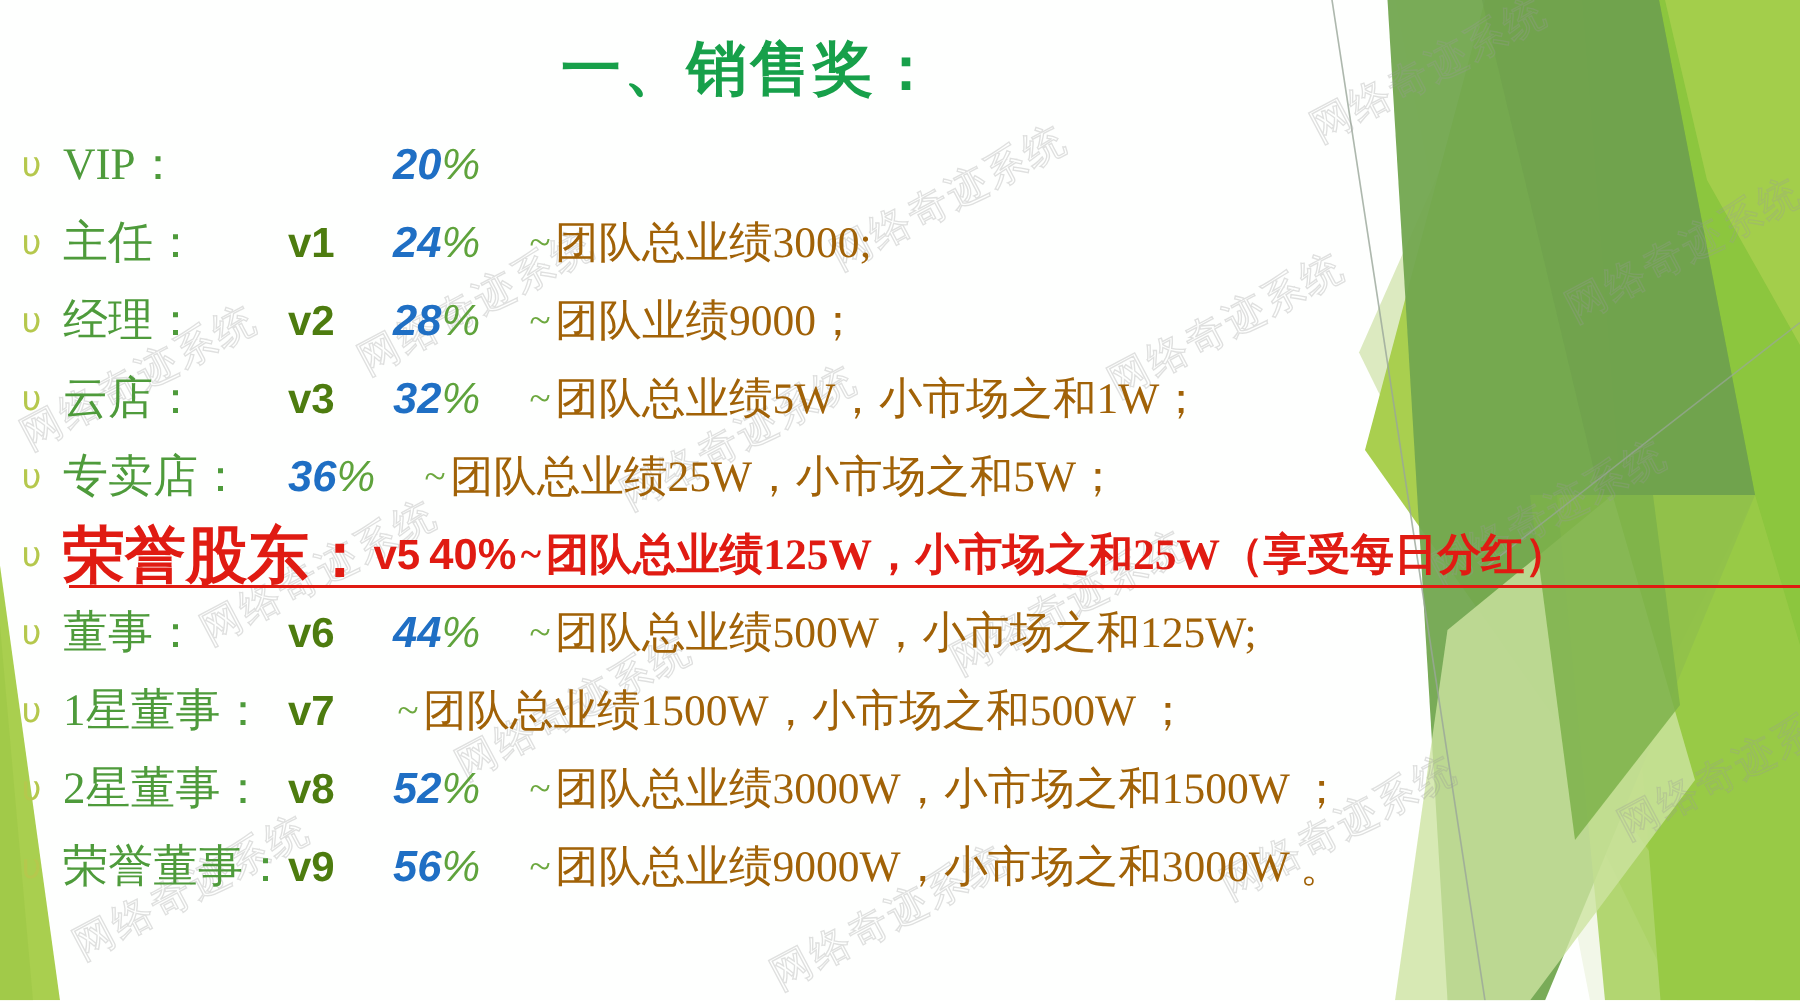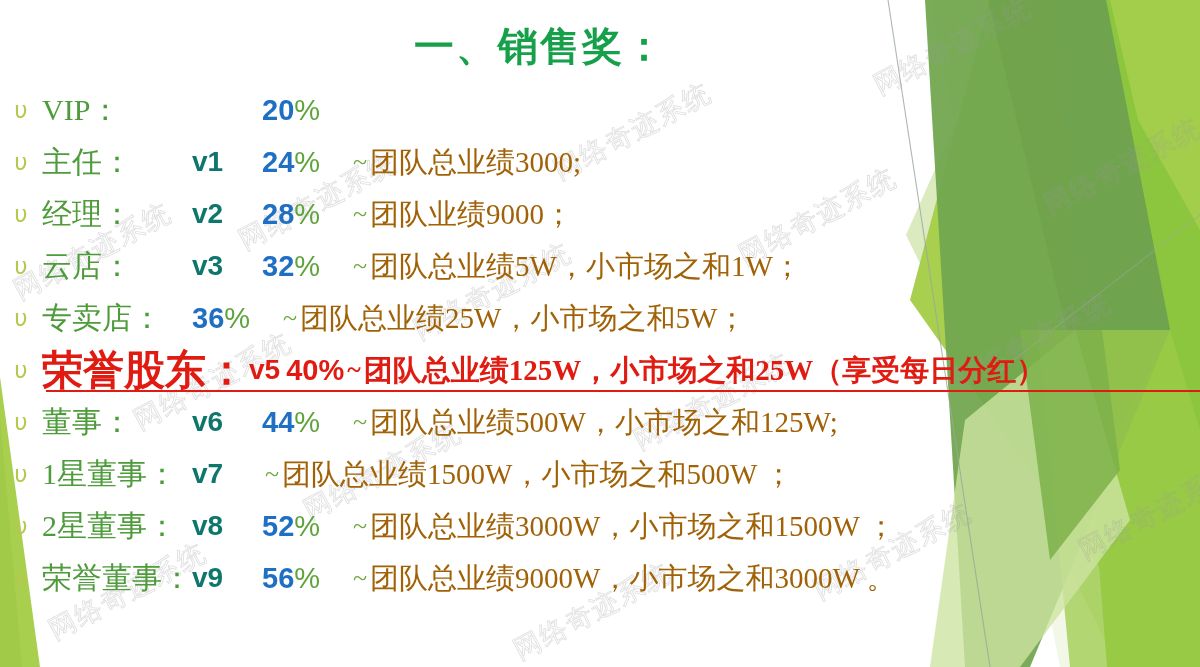--- a/index.html
+++ b/index.html
@@ -44,21 +44,20 @@
     position:absolute;
     top:24px;left:0;width:1000px;
     text-align:center;
     font-family:"Liberation Sans","DejaVu Sans",sans-serif;
     font-weight:bold;
     font-size:40px;
     line-height:1.1;
     color:#17A04A;
     letter-spacing:2px;
     white-space:nowrap;
-    margin-left:40px;
   }
   
   #list{
     position:absolute;
     top:84px;left:0;width:1200px;
   }
   .row{
     position:relative;
     height:52px;
     display:flex;
@@ -77,21 +76,21 @@
     flex:0 0 42px;
   }
   .label{
     display:inline-block;
     color:#4E9B3B;
     flex:0 0 auto;
     font-size:30px;
   }
   .tier{
     display:inline-block;
-    color:#0f766e;
+    color:#4d7c0f;
     font-family:"Liberation Sans","DejaVu Sans",sans-serif;
     font-weight:bold;
     font-size:28px;
     flex:0 0 auto;
   }
   .pct-num{
     color:#1F6FC4;
     font-family:"Liberation Sans","DejaVu Sans",sans-serif;
     font-weight:bold;
     font-size:29px;
@@ -108,21 +107,21 @@
   }
   .desc{
     color:#a16207;
     font-size:29px;
     flex:0 0 auto;
   }
 
   
   .c-label{width:150px;}
   .c-tier {width:70px;text-align:left;}
-  .c-pct  {width:88px;text-align:left;}
+  .c-pct  {width:88px;text-align:left;font-style:italic;}
 
   
   .row.hl{}
   .row.hl .bullet{color:#B5C84D;}
   .row.hl .label,
   .row.hl .tier,
   .row.hl .pct-num,
   .row.hl .pct-sym,
   .row.hl .tilde,
   .row.hl .desc{

